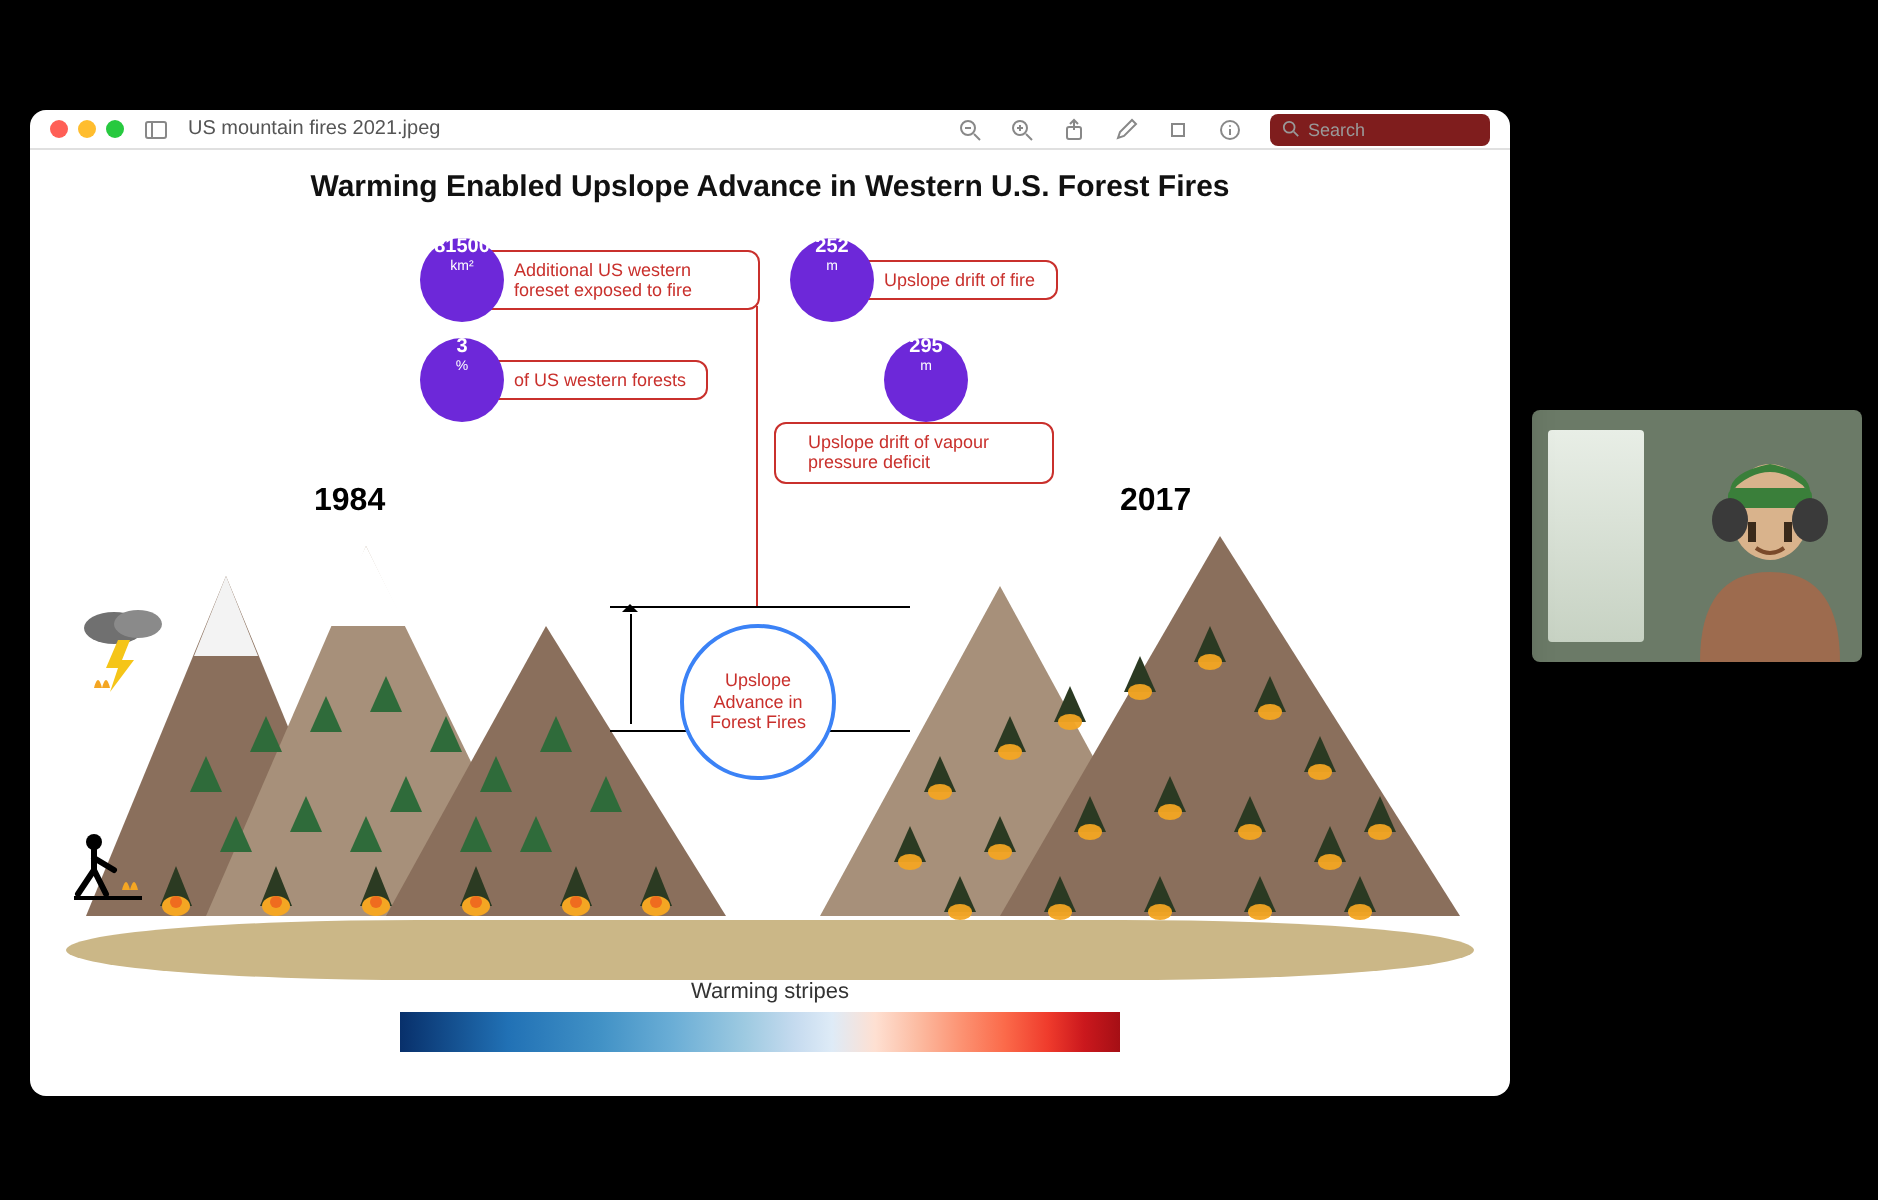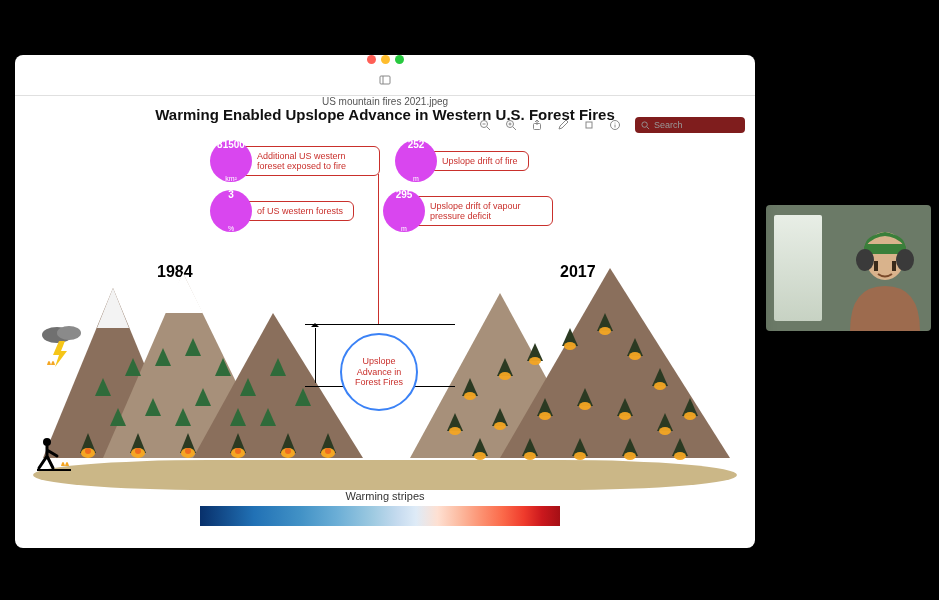--- a/index.html
+++ b/index.html
@@ -13,28 +13,27 @@
   .app-window {
     position: absolute;
     left: 15px; top: 55px;
     width: 740px; height: 493px;
     background: #fff;
     border-radius: 8px;
     box-shadow: 0 4px 20px rgba(0,0,0,.4);
     display: flex; flex-direction: column;
   }
   .titlebar {
-    height: 41px;
+    height: 20px;
     border-bottom: 1px solid #e0e0e0;
     display: flex; align-items: center;
     padding: 0 10px;
     gap: 10px;
     font-size: 10px;
     color: #555;
-    flex-direction: column;
   }
   .traffic { display: flex; gap: 5px; }
   .dot { width: 9px; height: 9px; border-radius: 50%; }
   .dot.r { background: #ff5f56; }
   .dot.y { background: #ffbd2e; }
   .dot.g { background: #27c93f; }
   .titlebar-icons {
     margin-left: auto;
     display: flex; gap: 14px; align-items: center;
     color: #888;
@@ -56,23 +55,23 @@
     text-align: center;
     font-size: 15px; font-weight: 700; color: #111;
   }
   
   .stat-row {
     position: absolute;
     display: flex; align-items: center;
   }
   .stat-circle {
     width: 42px; height: 42px; border-radius: 50%;
-    background: #d946ef;
+    background: #6d28d9;
     color: #fff; font-size: 10px; font-weight: 600;
-    display: flex; flex-direction: column; align-items: center; justify-content: space-between;
+    display: flex; flex-direction: column; align-items: center; justify-content: flex-start;
     z-index: 2;
     text-align: center; line-height: 1.05;
   }
   .stat-circle small { font-size: 7px; font-weight: 400; }
   .stat-text {
     margin-left: -12px;
     padding: 4px 10px 4px 16px;
     border: 1px solid #c9302c;
     border-radius: 6px;
     font-size: 9px; color: #c9302c;
@@ -272,21 +271,21 @@
         </div>
       <div class="stat-text">of US western forests</div>
     </div>
     <div class="stat-row" style="left:380px; top:44px;">
       <div class="stat-circle">
           <span>252</span>
           <small>m</small>
         </div>
       <div class="stat-text">Upslope drift of fire</div>
     </div>
-    <div class="stat-row" style="left:368px; top:94px;">
+    <div class="stat-row" style="left:384px; top:94px;flex-direction:column;">
       <div class="stat-circle">
           <span>295</span>
           <small>m</small>
         </div>
       <div class="stat-text">Upslope drift of vapour pressure deficit</div>
     </div>
 
     <div class="year-label yl-1984">1984</div>
     <div class="year-label yl-2017">2017</div>
 

